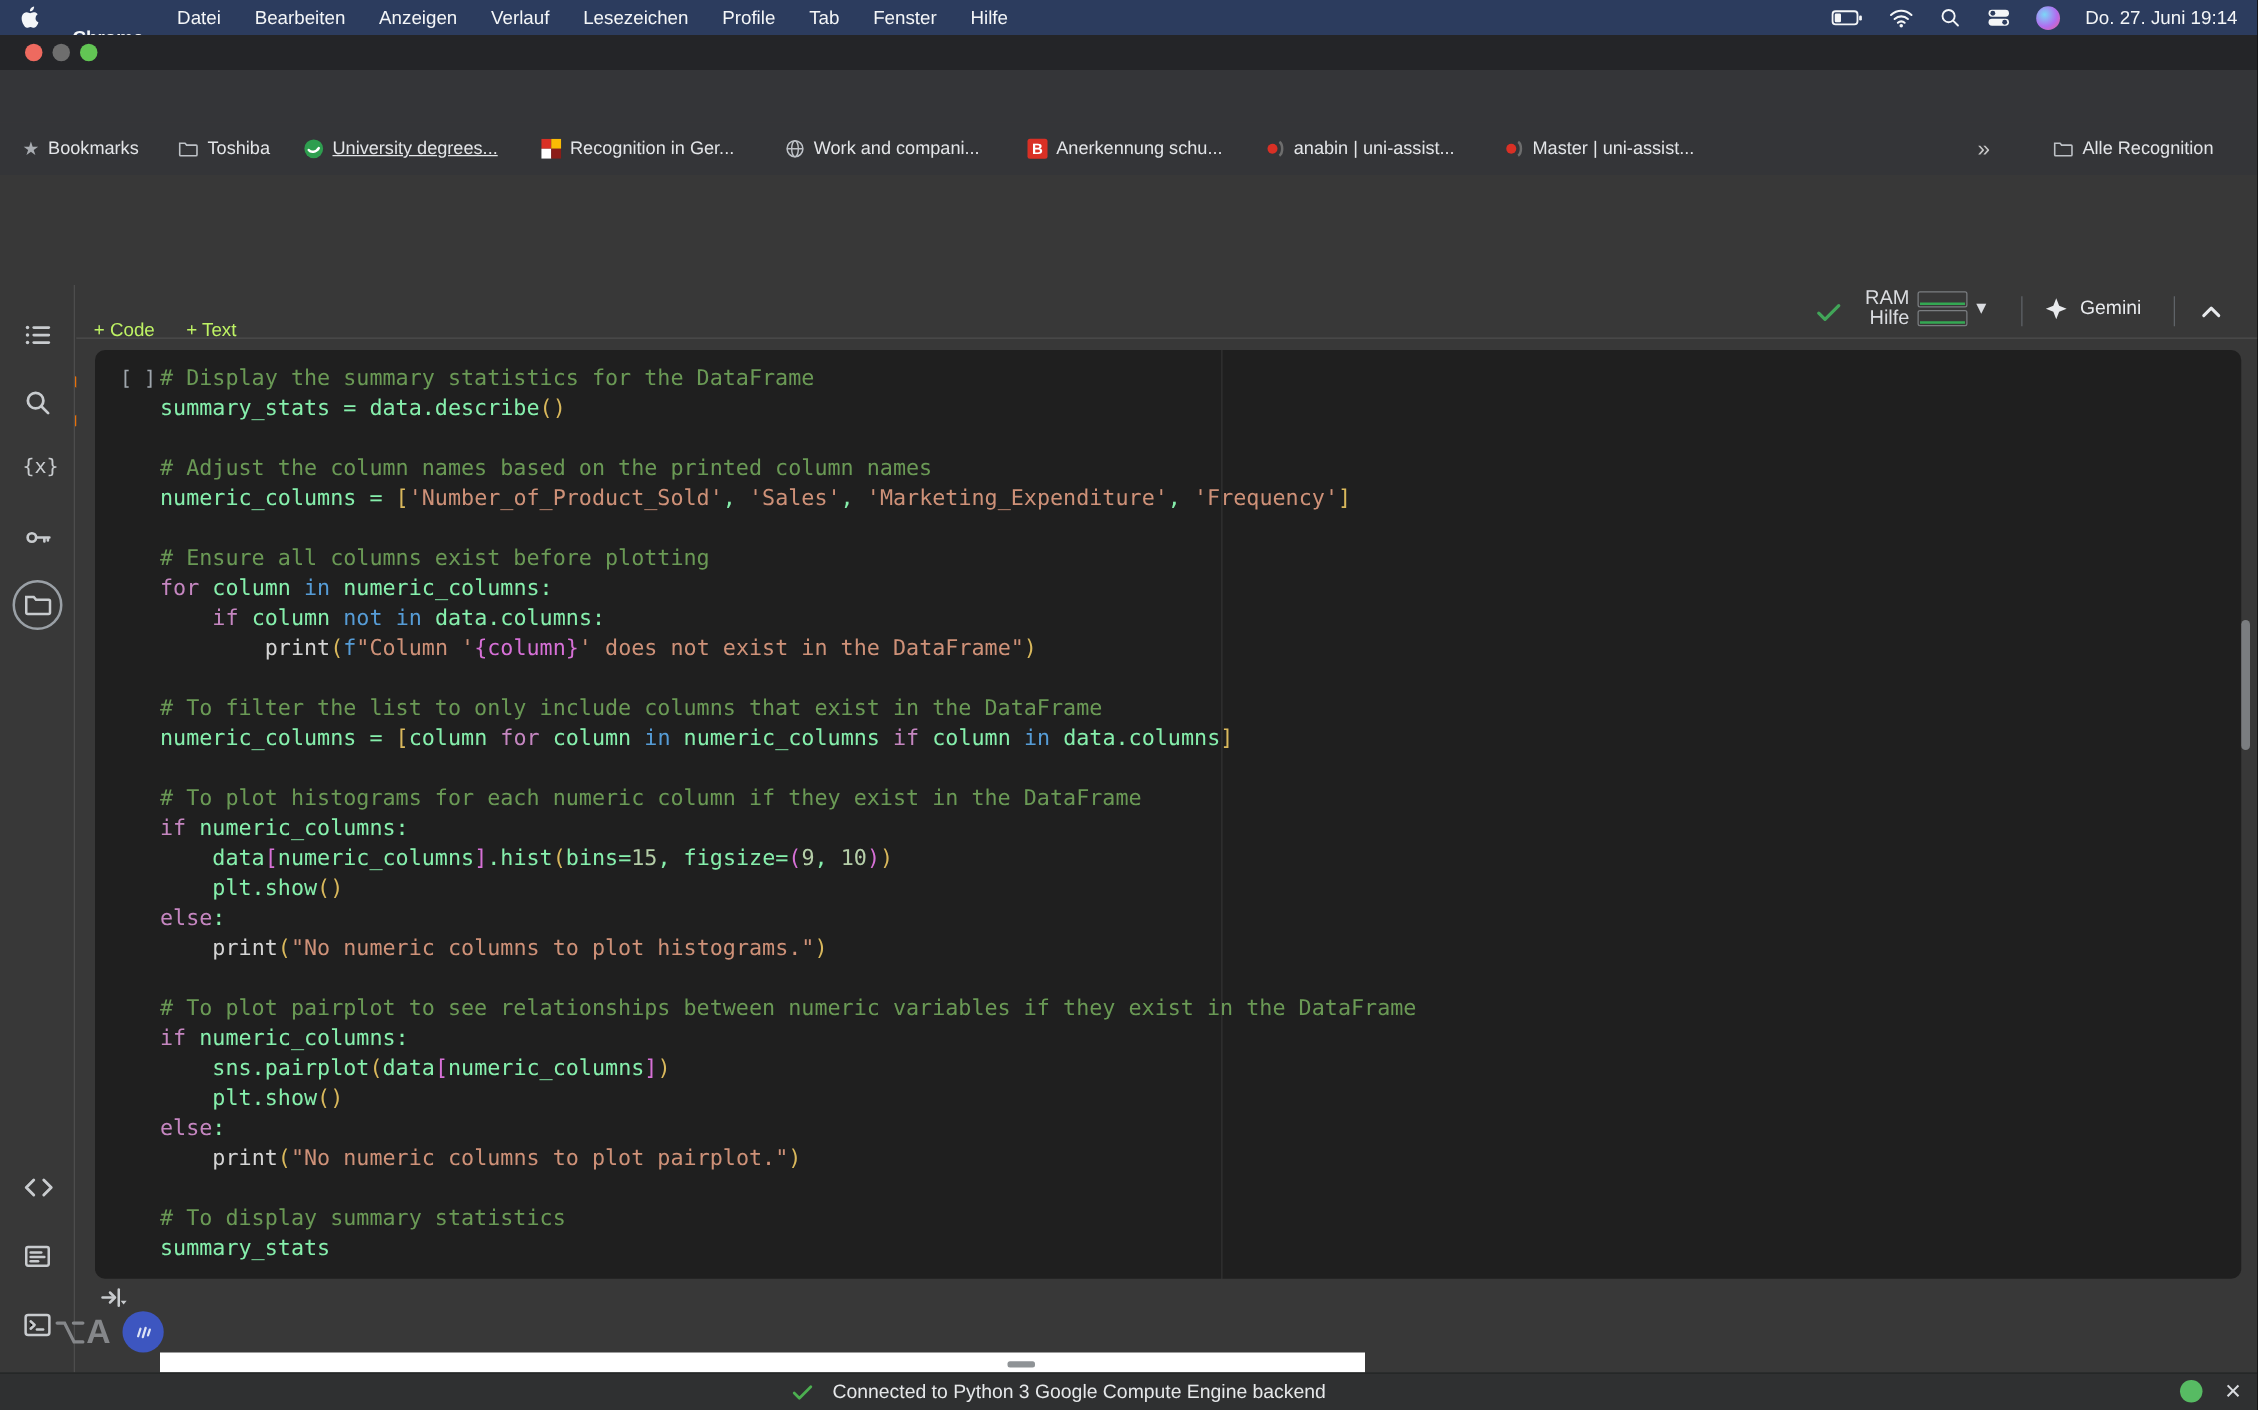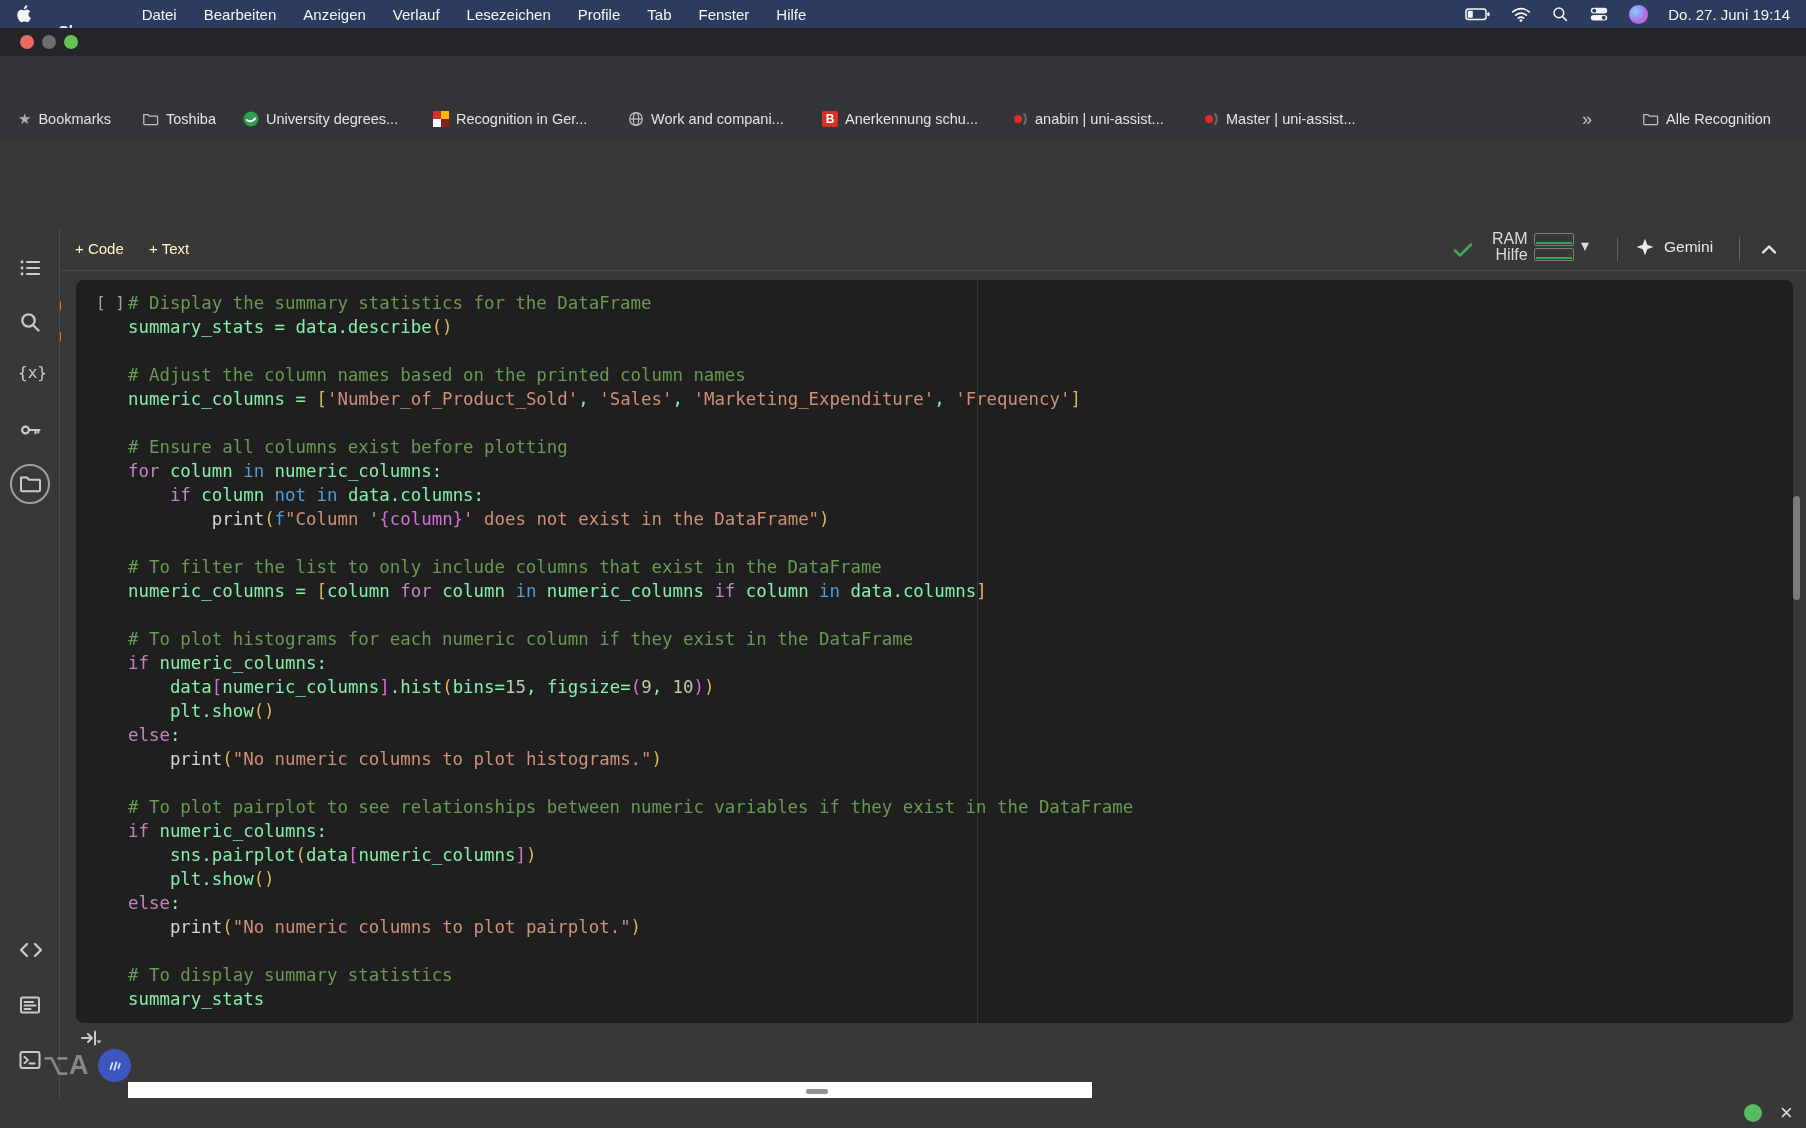--- a/index.html
+++ b/index.html
@@ -33,21 +33,21 @@
   .colab-header{position:absolute;left:0;top:140px;width:1806px;height:88px;background:#383838;}
   .co-ring{position:absolute;width:26px;height:26px;border-radius:50%;border:8px solid #F9AB00;box-sizing:content-box;}
   .nb-title{position:absolute;left:112px;top:154px;font-size:20px;color:#E8EAED;}
   .nb-menu{position:absolute;left:85px;top:196px;display:flex;gap:27px;font-size:15px;color:#E8EAED;align-items:center;}
   .autosave{color:#9AA0A6;text-decoration:underline;}
   .hdr-btn{position:absolute;top:170px;display:flex;align-items:center;gap:10px;font-size:15.5px;color:#E8EAED;}
 
   
   .nb-toolbar{position:absolute;left:61px;top:228px;width:1745px;height:43px;background:#383838;
               border-bottom:1px solid #4D4D4D;box-sizing:border-box;}
-  .tb-add{position:absolute;top:0;height:42px;line-height:42px;font-size:15px;color:#fef9c3;}
+  .tb-add{position:absolute;top:16px;height:42px;line-height:42px;font-size:15px;color:#bef264;}
   .resmeter{position:absolute;left:1431px;top:3px;display:flex;align-items:center;gap:6px;}
   .res-lbl{font-size:16px;color:#DADCE0;text-align:right;line-height:16px;}
   .res-bar{width:38px;height:11px;border:1px solid #7A7D80;border-radius:2px;position:relative;margin:2px 0;}
   .res-bar::after{content:"";position:absolute;left:1px;right:1px;bottom:1px;height:2px;background:#34A853;}
   .vsep{position:absolute;top:9px;width:1px;height:24px;background:#5F6368;}
 
   
   .sidebar{position:absolute;left:0;top:228px;width:60px;height:870px;background:#383838;border-right:1px solid #4D4D4D;box-sizing:border-box;}
   .sb-ic{position:absolute;left:18px;width:24px;height:24px;color:#C8CBCE;}
   .sb-txt{font-family:"DejaVu Sans Mono",monospace;font-size:16px;color:#C8CBCE;}
@@ -273,21 +273,21 @@
     <div class="bm-item" style="left:18px;">
       <span style="color:#A8ACB1;font-size:15px;">★</span>
       <span class="bm-label">Bookmarks</span>
     </div>
     <div class="bm-item" style="left:142px;">
       <svg width="17" height="17" viewBox="0 0 24 24">
           <path d="M2.5 5h6l1.8 2.2H21a1 1 0 0 1 1 1V18a1.2 1.2 0 0 1-1.2 1.2H3.7A1.2 1.2 0 0 1 2.5 18z" fill="none" stroke="#BDC1C6" stroke-width="1.8"></path>
         </svg>
       <span class="bm-label">Toshiba</span>
     </div>
-    <div class="bm-item" style="left:243px;">
+    <div class="bm-item" style="left:243px;text-decoration:underline;">
       <svg width="16" height="16" viewBox="0 0 16 16">
           <circle cx="8" cy="8" r="7.5" fill="#2E9E4F"></circle>
           <path d="M4 9c1.5 2 6 2 8-1.5" stroke="#fff" stroke-width="2" fill="none" stroke-linecap="round"></path>
         </svg>
       <span class="bm-label">University degrees...</span>
     </div>
     <div class="bm-item" style="left:433px;">
       <svg width="16" height="16" viewBox="0 0 16 16">
           <rect width="8" height="8" fill="#D93025"></rect>
           <rect x="8" width="8" height="8" fill="#FBBC04"></rect>
@@ -523,16 +523,24 @@
       <svg width="18" height="18" viewBox="0 0 24 24">
           <g stroke="#DDE3F5" stroke-width="2.4" stroke-linecap="round" fill="none">
             <path d="M6 16l2.5-8"></path>
             <path d="M11 17l3-10"></path>
             <path d="M16.5 15l2-6"></path>
           </g>
         </svg>
     </span>
   </div>
 
+  <div class="statusbar">
+    <div class="status-msg">
+      <svg width="20" height="20" viewBox="0 0 24 24">
+          <path d="M4 12.5l5 5L20 6.5" stroke="#4CAF50" stroke-width="2.6" fill="none" stroke-linecap="round" stroke-linejoin="round"></path>
+        </svg>
+      <span>Connected to Python 3 Google Compute Engine backend</span>
+    </div>
+  </div>
   <div class="kernel-dot"></div>
   <span class="close-x">×</span>
 
 </div>
 
 </body></html>

